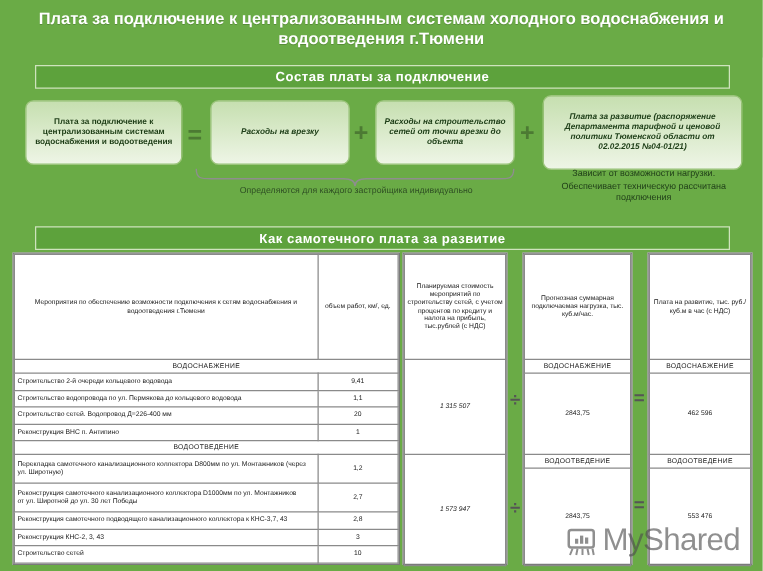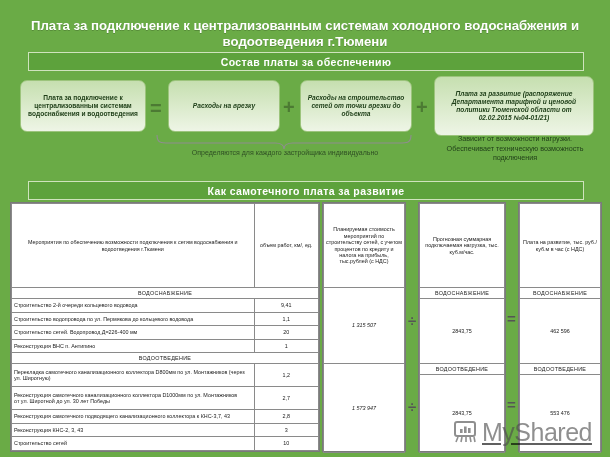--- a/index.html
+++ b/index.html
@@ -11,21 +11,21 @@
     position:relative;
   }
   .slide{
     position:absolute;inset:0;
     background:#6aab46;
   }
   
   .title-bar{
     position:absolute;left:0;top:0;width:610px;height:46px;
     background:#6aab46;
-    display:flex;align-items:center;justify-content:center;margin-top:11px;
+    display:flex;align-items:center;justify-content:center;
   }
   .title-bar .t{
     color:#ffffff;font-weight:bold;font-size:13.2px;line-height:16px;
     text-align:center;width:560px;letter-spacing:0px;
     text-shadow:0 1px 0 rgba(0,0,0,.18);
   }
   
   .band{
     position:absolute;
     background:#5da23c;
@@ -122,40 +122,39 @@
     position:absolute;color:#555;font-weight:bold;font-size:15px;
   }
   #op-div1{left:408px;top:110px;}
   #op-div2{left:408px;top:196px;}
   #op-eq2{left:507px;top:108px;}
   #op-eq3{left:507px;top:194px;}
 
   
   .wm{
     position:absolute;left:452px;top:418px;
-    display:flex;gap:4px;
+    display:flex;align-items:center;gap:4px;
     opacity:.62;
-    text-decoration:underline;
   }
   .wm .txt{
     font-size:25px;color:#4c4c4c;font-family:"Liberation Sans",sans-serif;
     letter-spacing:-.5px;
   }
 </style>
 </head>
 <body>
 
 <div class="slide">
 
   <div class="title-bar">
     <div class="t">Плата за подключение к централизованным системам холодного водоснабжения и водоотведения г.Тюмени</div>
   </div>
 
   <div class="band" id="band-sostav">
-    <div class="bt">Состав платы за обеспечению</div>
+    <div class="bt">Состав платы за подключение</div>
   </div>
 
   <div class="formula">
 
     <div class="fbox bold" id="fbox-plata">
       <span>Плата за подключение к централизованным системам водоснабжения и водоотведения</span>
     </div>
 
     <div class="op" id="op-eq">=</div>
 
@@ -175,21 +174,21 @@
       <span>Плата за развитие (распоряжение Департамента тарифной и ценовой политики Тюменской     области от 02.02.2015 №04-01/21)</span>
     </div>
 
     <svg class="brace" viewBox="0 0 258 16" preserveAspectRatio="none">
       <path d="M2,1 C2,9 6,9 14,9 L120,9 C126,9 129,11 129,15 C129,11 132,9 138,9 L244,9 C252,9 256,9 256,1" fill="none" stroke="#8e8e8e" stroke-width="1.1"></path>
     </svg>
 
     <div class="under-note">Определяются  для каждого  застройщика  индивидуально</div>
     <div class="side-note">
         <div>Зависит от возможности нагрузки.</div>
-        <div>Обеспечивает техническую возможность подключения</div>
+        <div>Обеспечивает техническую рассчитана подключения</div>
       </div>
   </div>
 
   <div class="band" id="band-kak">
     <div class="bt">Как самотечного  плата  за развитие</div>
   </div>
 
   <div class="tblwrap">
 
     <div class="panel" id="panel-main">

